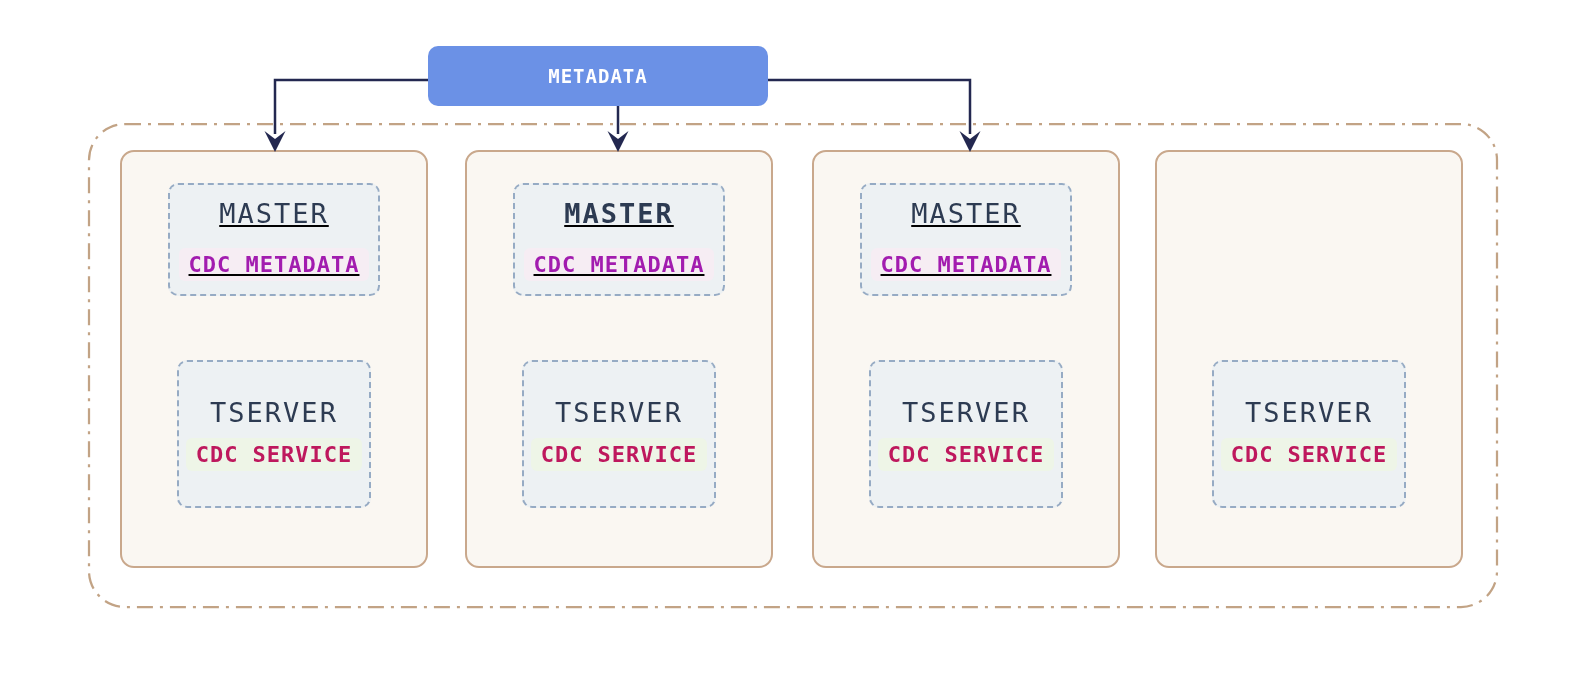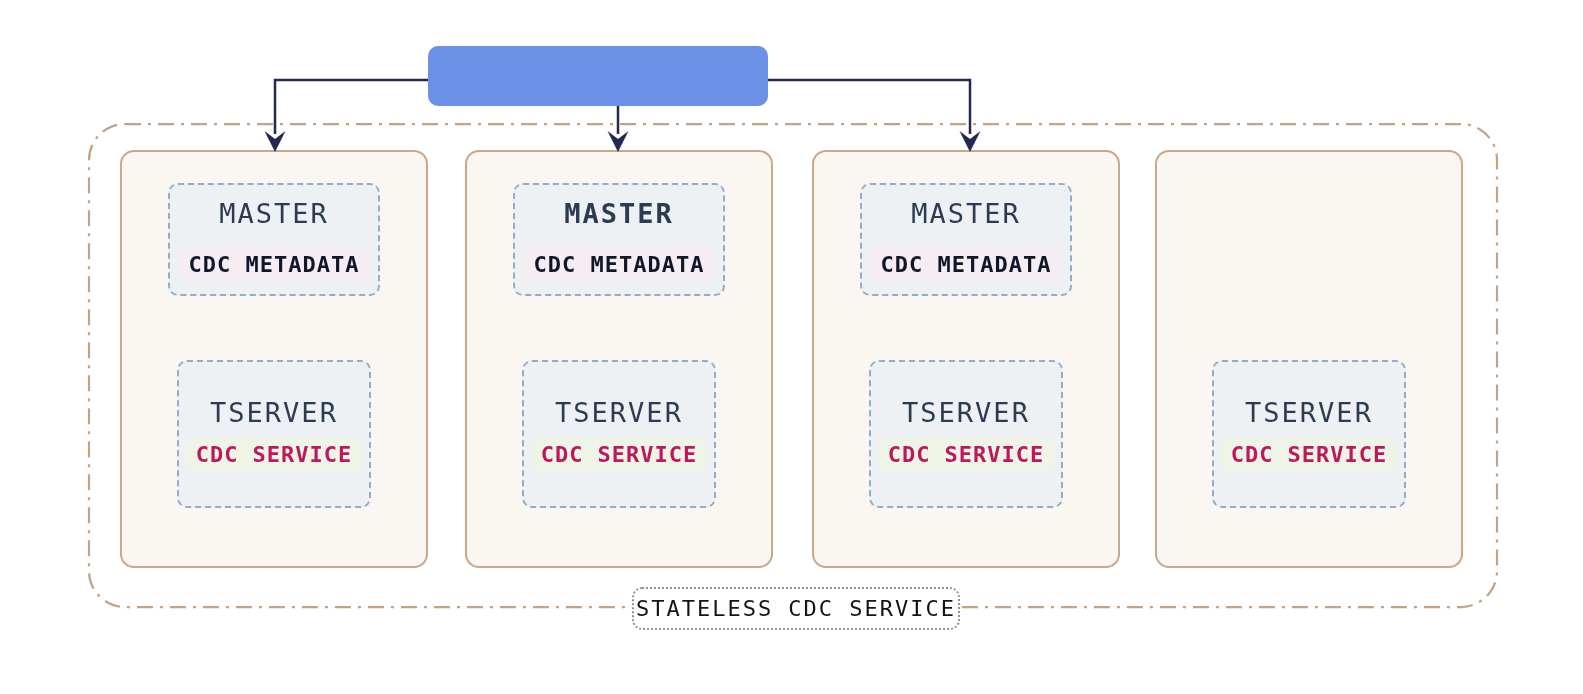--- a/index.html
+++ b/index.html
@@ -72,20 +72,21 @@
     display: flex;
     flex-direction: column;
     align-items: center;
     justify-content: center;
   }
   .master-box {
     top: 31px;
     width: 212px;
     height: 113px;
     gap: 19px;
+    text-decoration: underline;
   }
   .tserver-box {
     top: 208px;
     width: 194px;
     height: 148px;
     gap: 10px;
   }
   .comp-title {
     color: #2d3b52;
     font-size: 27px;
@@ -95,21 +96,21 @@
   .comp-title.bold { font-weight: bold; }
   .badge {
     font-size: 22px;
     font-weight: bold;
     letter-spacing: 1px;
     padding: 4px 10px;
     border-radius: 6px;
     white-space: nowrap;
   }
   .badge.pink {
-    color: #0f172a;
+    color: #a21caf;
     background: #f6edf3;
   }
   .badge.green {
     color: #be185d;
     background: #eef5e7;
   }
   
   .stateless {
     position: absolute;
     left: 632px;
@@ -187,17 +188,17 @@
       <path d="M 767 80 L 970 80 L 970 134"></path>
     </g>
     <g fill="#232850" stroke="none">
       <path d="M 275 152 L 264.5 131 L 275 139 L 285.5 131 Z"></path>
       <path d="M 618 152 L 607.5 131 L 618 139 L 628.5 131 Z"></path>
       <path d="M 970 152 L 959.5 131 L 970 139 L 980.5 131 Z"></path>
     </g>
   </svg>
 
   <div class="banner">
-  </div>
-
-  <div class="stateless">STATELESS CDC SERVICE</div>
+    <div>METADATA</div>
+  </div>
+
 
 </div>
 
 </body></html>

